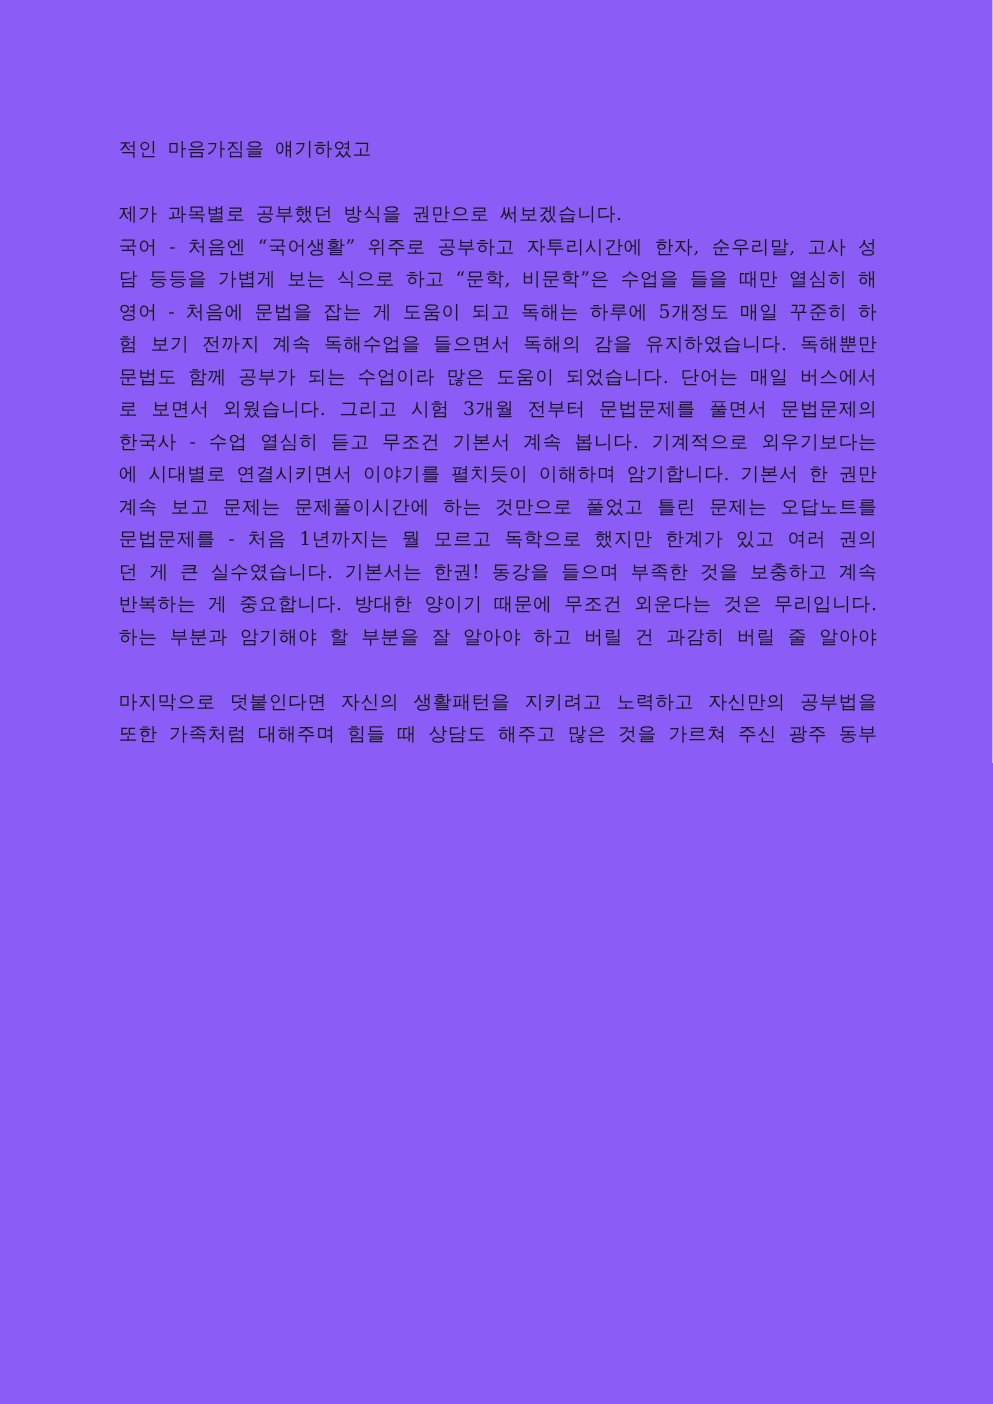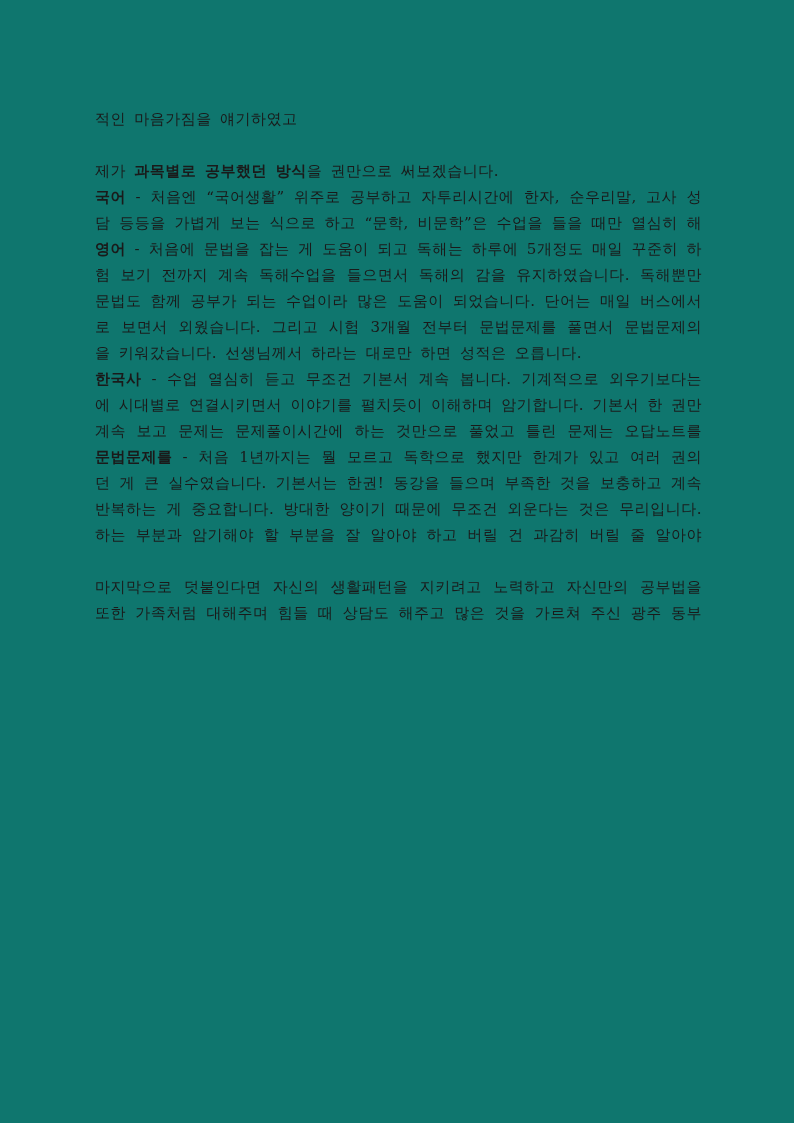--- a/index.html
+++ b/index.html
@@ -4,21 +4,21 @@
 <style>
   html, body {
     margin: 0;
     padding: 0;
     background: #ffffff;
   }
   .doc-page {
     position: relative;
     width: 794px;
     height: 1123px;
-    background: #0f766e;
+    background: #8b5cf6;
     overflow: hidden;
   }
   .text-block {
     position: absolute;
     left: 95px;
     top: 106px;
     width: 607px;
     font-family: "DejaVu Serif", "Liberation Serif", serif;
     font-size: 15px;
     letter-spacing: 0.5px;
@@ -32,38 +32,37 @@
   }
   .line.justify {
     white-space: normal;
     text-align: justify;
     text-align-last: justify;
   }
   .line.blank {
     white-space: normal;
   }
   .bold {
-    font-weight: bold;
+    font-weight: normal;
   }
 </style>
 </head>
 <body>
 
 <div class="doc-page">
   <div class="text-block" style="color: rgb(26, 26, 26);">
       <div class="line"><span class="">적인 마음가짐을 얘기하였고</span></div>
       <div class="line blank"></div>
       <div class="line"><span class="">제가 </span><span class="bold">과목별로 공부했던 방식</span><span class="">을 권만으로 써보겠습니다.</span></div>
       <div class="line justify"><span class="bold">국어</span><span class=""> - 처음엔 “국어생활” 위주로 공부하고 자투리시간에 한자, 순우리말, 고사 성어, 속</span></div>
       <div class="line justify"><span class="">담 등등을 가볍게 보는 식으로 하고 “문학, 비문학”은 수업을 들을 때만 열심히 해도 충</span></div>
       <div class="line justify"><span class="bold">영어</span><span class=""> - 처음에 문법을 잡는 게 도움이 되고 독해는 하루에 5개정도 매일 꾸준히 하고 시</span></div>
       <div class="line justify"><span class="">험 보기 전까지 계속 독해수업을 들으면서 독해의 감을 유지하였습니다. 독해뿐만 아니라</span></div>
       <div class="line justify"><span class="">문법도 함께 공부가 되는 수업이라 많은 도움이 되었습니다. 단어는 매일 버스에서 눈으</span></div>
       <div class="line justify"><span class="">로 보면서 외웠습니다. 그리고 시험 3개월 전부터 문법문제를 풀면서 문법문제의 적용력</span></div>
-      <div class="line"><span class="">을 키워갔습니다. 선생님께서 하라는 대로만 하면 성적은 오릅니다.</span></div>
       <div class="line justify"><span class="bold">한국사</span><span class=""> - 수업 열심히 듣고 무조건 기본서 계속 봅니다. 기계적으로 외우기보다는 머릿속</span></div>
       <div class="line justify"><span class="">에 시대별로 연결시키면서 이야기를 펼치듯이 이해하며 암기합니다. 기본서 한 권만으로</span></div>
       <div class="line justify"><span class="">계속 보고 문제는 문제풀이시간에 하는 것만으로 풀었고 틀린 문제는 오답노트를 만들어</span></div>
       <div class="line justify"><span class="bold">문법문제를</span><span class=""> - 처음 1년까지는 뭘 모르고 독학으로 했지만 한계가 있고 여러 권의 책을 봤</span></div>
       <div class="line justify"><span class="">던 게 큰 실수였습니다. 기본서는 한권! 동강을 들으며 부족한 것을 보충하고 계속해서</span></div>
       <div class="line justify"><span class="">반복하는 게 중요합니다. 방대한 양이기 때문에 무조건 외운다는 것은 무리입니다. 이해</span></div>
       <div class="line justify"><span class="">하는 부분과 암기해야 할 부분을 잘 알아야 하고 버릴 건 과감히 버릴 줄 알아야 합니다.</span></div>
       <div class="line blank"></div>
       <div class="line justify"><span class="">마지막으로 덧붙인다면 자신의 생활패턴을 지키려고 노력하고 자신만의 공부법을 빨리</span></div>
       <div class="line justify"><span class="">또한 가족처럼 대해주며 힘들 때 상담도 해주고 많은 것을 가르쳐 주신 광주 동부고시학</span></div>

